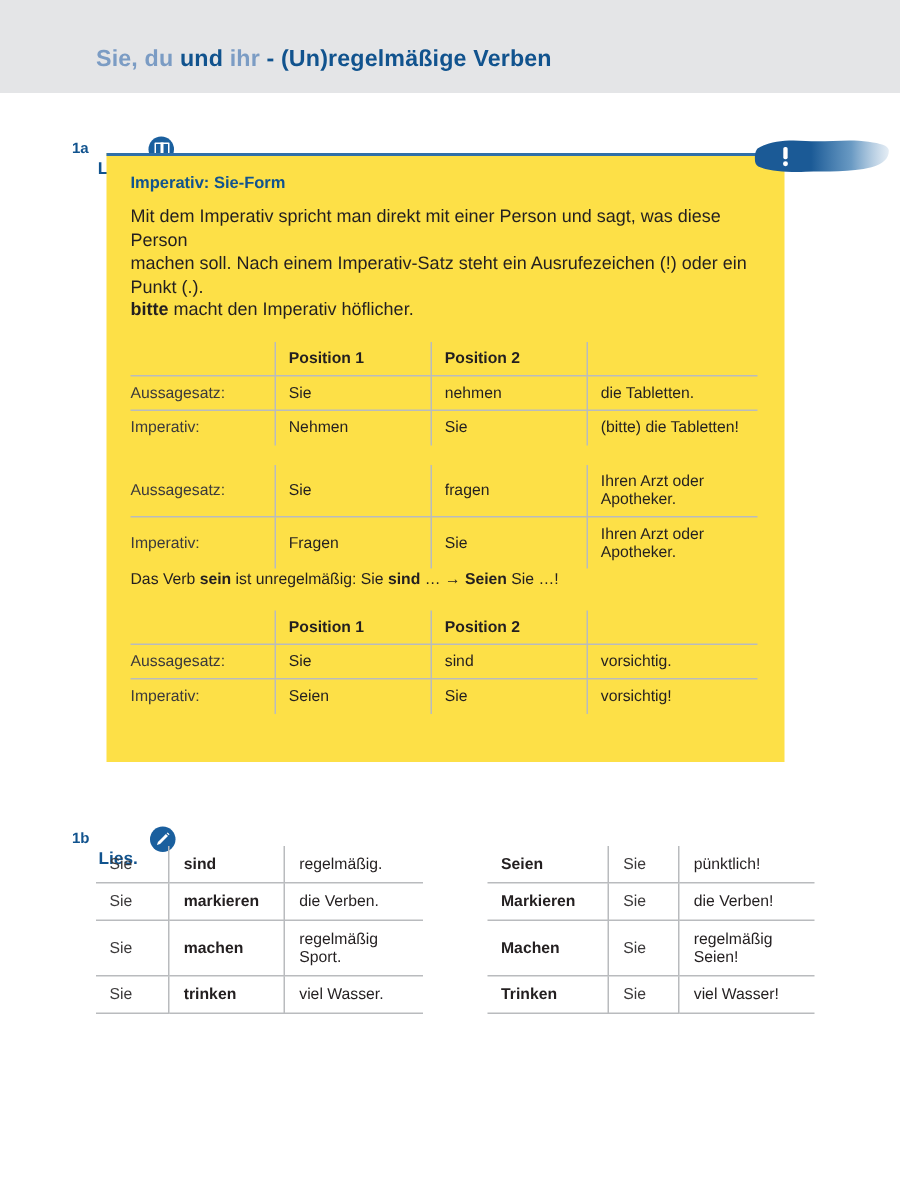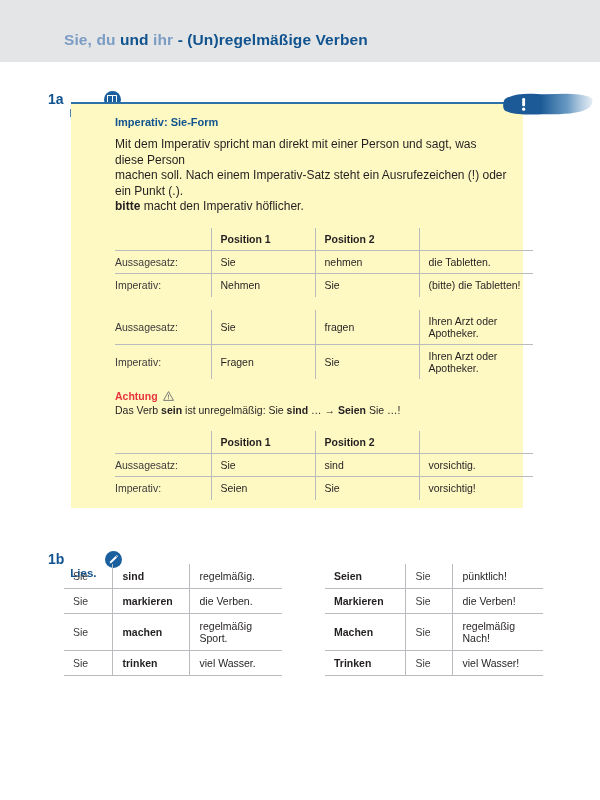--- a/index.html
+++ b/index.html
@@ -38,21 +38,21 @@
   .task-line {
     position: absolute;
     display: flex;
     align-items: center;
     gap: 6px;
     white-space: nowrap;
   }
   .task-num {
     color: #11538e;
     font-weight: bold;
-    font-size: 14px;
+    font-size: 10px;
   }
   .task-verb {
     color: #11538e;
     font-weight: bold;
     font-size: 11.5px;
     margin-top: 28px;
   }
   .task-icon {
     display: inline-flex;
     align-items: center;
@@ -80,23 +80,22 @@
     width: 11px; height: 11px;
     position: relative;
   }
   .icon-pencil svg { display: block; }
 
   
   .info-box {
     position: absolute;
     left: 71px; top: 102px;
     width: 452px; height: 406px;
-    background: #fef9c3;
+    background: #fde047;
     border-top: 2px solid #2f6fa8;
-    padding-left: 28px;
   }
   .banner {
     position: absolute;
     left: 432px; top: -12px;
     width: 90px; height: 24px;
     pointer-events: none;
   }
   .banner svg { display: block; }
 
   .info-inner { padding: 12px 16px 0 16px; }
@@ -269,30 +268,20 @@
           <tr class="no-line">
             <td class="lbl">Imperativ:</td>
             <td class="bold">Fragen</td>
             <td>Sie</td>
             <td>Ihren Arzt oder Apotheker.</td>
           </tr>
         </tbody>
       </table>
 
 
-      <div class="achtung" style="margin-top:11px;">
-        <span>Achtung</span>
-        <span class="warn-tri">
-          <svg width="11" height="10" viewBox="0 0 11 10">
-            <path d="M5.5 0.6 L10.5 9.4 L0.5 9.4 Z" fill="none" stroke="#6d6e71" stroke-width="0.9" stroke-linejoin="round"></path>
-            <rect x="5.05" y="3.6" width="0.9" height="2.9" fill="#6d6e71"></rect>
-            <rect x="5.05" y="7.2" width="0.9" height="0.95" fill="#6d6e71"></rect>
-          </svg>
-        </span>
-      </div>
       <p class="rule-text">
         <span>Das Verb </span><b>sein</b><span> ist unregelmäßig: Sie </span><b>sind</b><span> … → </span><b>Seien</b><span> Sie …!</span>
       </p>
 
       <table class="gtable" style="margin-top:13px;">
         <colgroup>
           <col style="width:96px">
             <col style="width:104px">
             <col style="width:104px">
             <col style="width:114px">
@@ -379,21 +368,21 @@
         <td>pünktlich!</td>
       </tr>
       <tr>
         <td class="bold">Markieren</td>
         <td class="pron">Sie</td>
         <td>die Verben!</td>
       </tr>
       <tr>
         <td class="bold">Machen</td>
         <td class="pron">Sie</td>
-        <td>regelmäßig Nach!</td>
+        <td>regelmäßig Seien!</td>
       </tr>
       <tr>
         <td class="bold">Trinken</td>
         <td class="pron">Sie</td>
         <td>viel Wasser!</td>
       </tr>
     </tbody>
   </table>
 
 </div>

